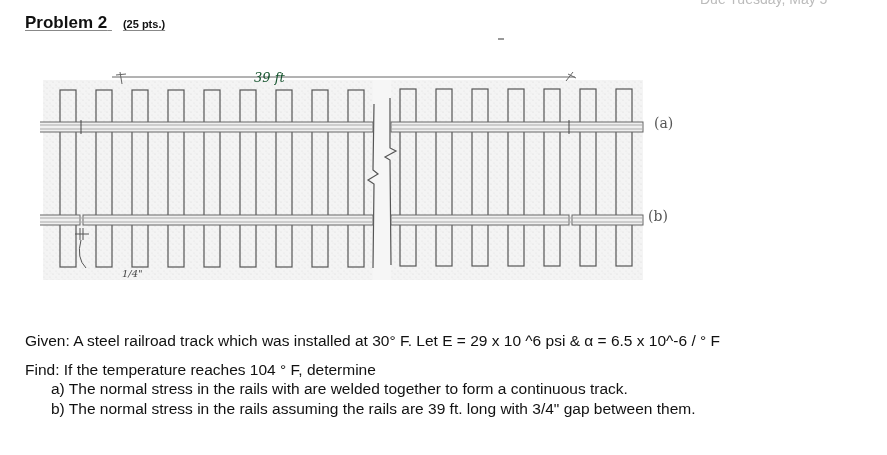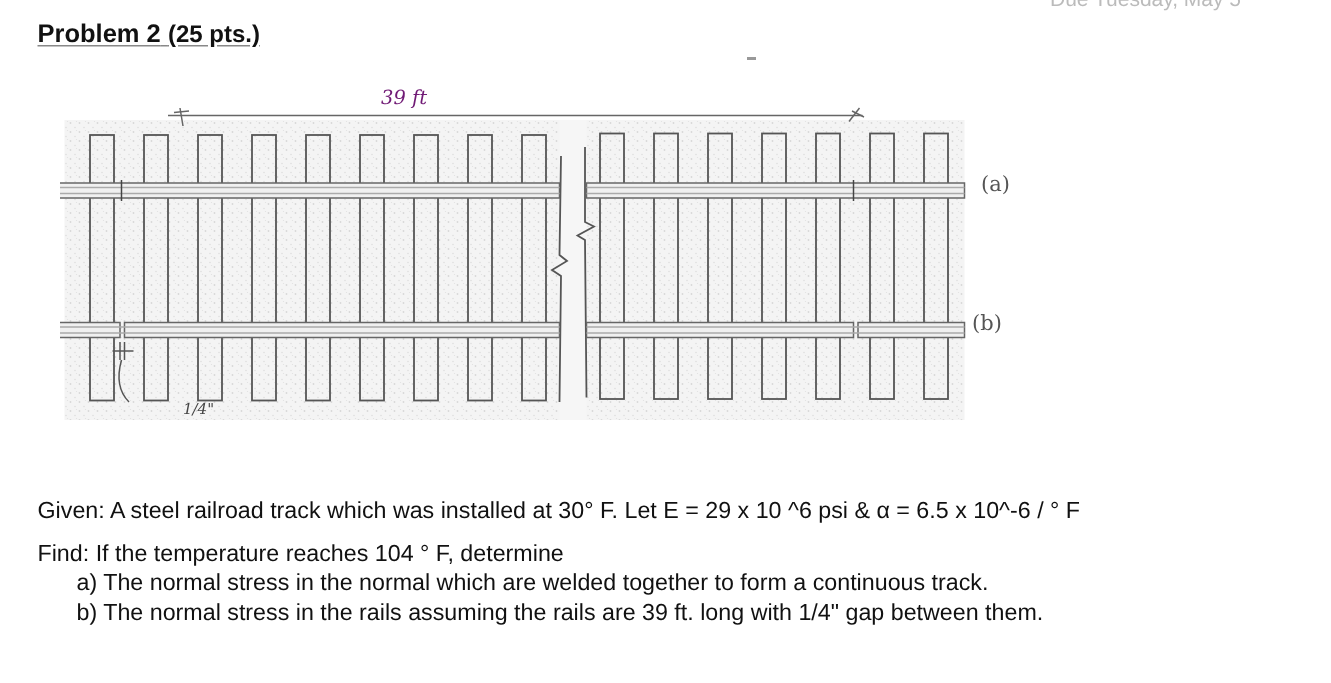--- a/index.html
+++ b/index.html
@@ -1,21 +1,21 @@
 <!DOCTYPE html>
 <html><head>
 <meta charset="utf-8">
 <style>
   html, body { margin: 0; padding: 0; background: #ffffff; }
   body { width: 887px; height: 455px; position: relative; overflow: hidden;
          font-family: "Liberation Sans", sans-serif; color: #111; }
   .abs { position: absolute; }
   .title { left: 25px; top: 13px; font-size: 17px; font-weight: bold; text-decoration: underline;
            text-decoration-color: #888; text-underline-offset: 2px; white-space: nowrap; }
-  .title .pts { font-size: 16px; font-weight: bold; }
+  .title .pts { font-size: 11px; font-weight: bold; margin-left: 11px; }
   .cutoff { left: 700px; top: -9px; font-size: 14px; color: #bbb; white-space: nowrap; }
   .dash { left: 498px; top: 38px; width: 6px; height: 2px; background: #999; }
   .figure { left: 40px; top: 50px; width: 660px; height: 250px; }
   .text-block { left: 25px; top: 333px; font-size: 15.5px; line-height: 1; }
   .line { position: absolute; white-space: nowrap; }
   .line b { font-weight: normal; }
   .sub { padding-left: 26px; }
 </style>
 </head>
 <body>
@@ -99,28 +99,28 @@
     </g>
 
     <g stroke="#555" stroke-width="1" fill="none">
       <line x1="35" y1="184" x2="49" y2="184"></line>
       <line x1="40" y1="178" x2="40" y2="190"></line>
       <line x1="43" y1="178" x2="43" y2="190"></line>
       <path d="M 41 190 Q 36 208 46 218"></path>
     </g>
   </svg>
 
-  <div class="abs" style="left:214px; top:8px; font-family:'DejaVu Serif', serif; font-style:italic; font-size:13px; color:#701a75;">39 ft</div>
+  <div class="abs" style="left:214px; top:20px; font-family:'DejaVu Serif', serif; font-style:italic; font-size:13px; color:#14532d;">39 ft</div>
   <div class="abs" style="left:82px; top:218px; font-family:'DejaVu Serif', serif; font-style:italic; font-size:10px; color:#444;">1/4"</div>
   <div class="abs" style="left:614px; top:65px; font-family:'DejaVu Serif', serif; font-size:14px; color:#555;">(a)</div>
   <div class="abs" style="left:608px; top:158px; font-family:'DejaVu Serif', serif; font-size:14px; color:#555;">(b)</div>
 </div>
 
 <div class="abs text-block">
   <div class="line" style="top:0px;">
     <b>Given:</b><span> A steel railroad track which was installed at 30° F.  Let E = 29 x 10 ^6 psi &amp; α = 6.5 x 10^-6 / ° F</span>
   </div>
   <div class="line" style="top:29px;">
     <b>Find:</b><span> If the temperature reaches 104 ° F,  determine</span>
   </div>
-  <div class="line sub" style="top:48px;">a) The normal stress in the normal which are welded together to form a continuous track.</div>
-  <div class="line sub" style="top:68px;">b) The normal stress in the rails assuming the rails are 39 ft. long with 1/4" gap between them.</div>
+  <div class="line sub" style="top:48px;">a) The normal stress in the rails with are welded together to form a continuous track.</div>
+  <div class="line sub" style="top:68px;">b) The normal stress in the rails assuming the rails are 39 ft. long with 3/4" gap between them.</div>
 </div>
 
 </body></html>

